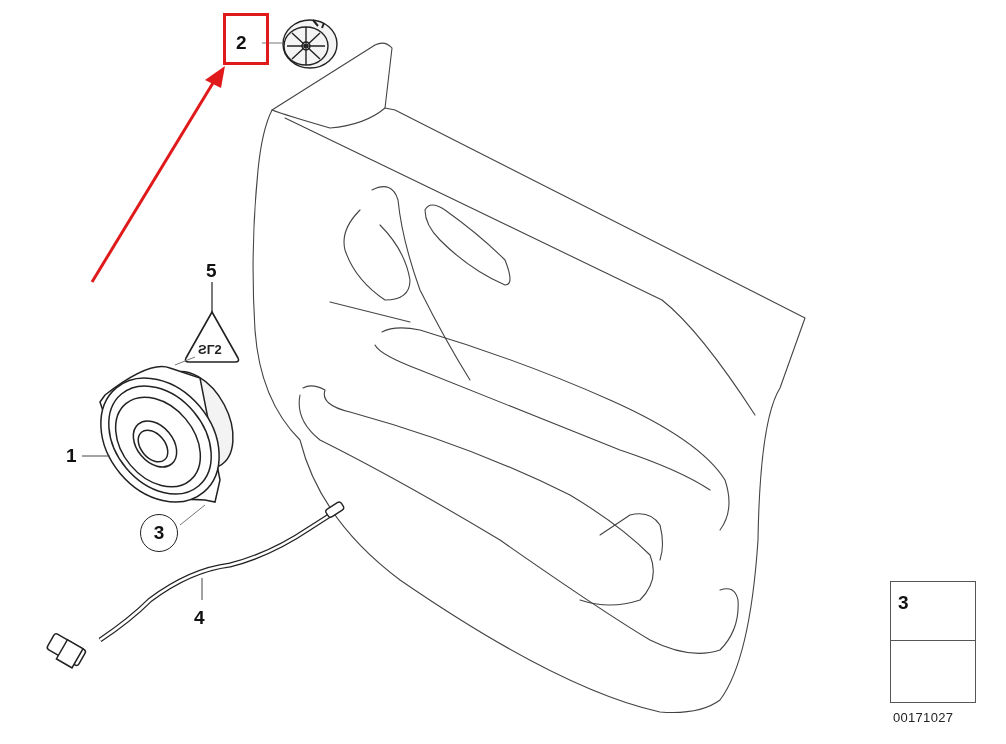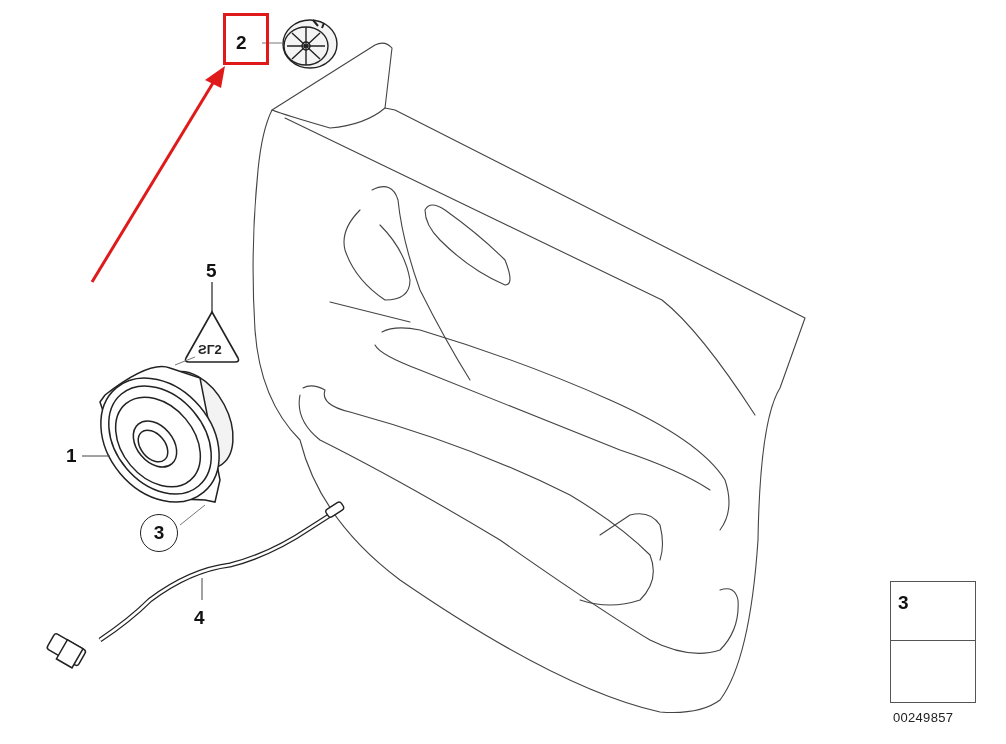--- a/index.html
+++ b/index.html
@@ -102,13 +102,13 @@
 <div class="lbl" style="left:206px;top:261px;">5</div>
 <div class="lbl" style="left:66px;top:446px;">1</div>
 <div class="circ" style="left:140px;top:514px;">3</div>
 <div class="lbl" style="left:194px;top:608px;">4</div>
 
 <div class="legend">
   <div class="row1">
     <span class="num">3</span>
   </div>
 </div>
-<div class="ref">00249857</div>
+<div class="ref">00171027</div>
 
 </body></html>

